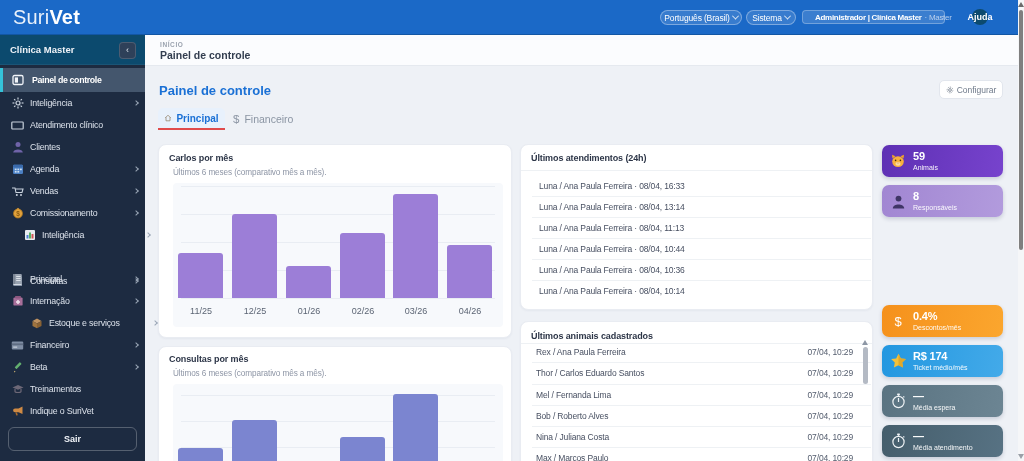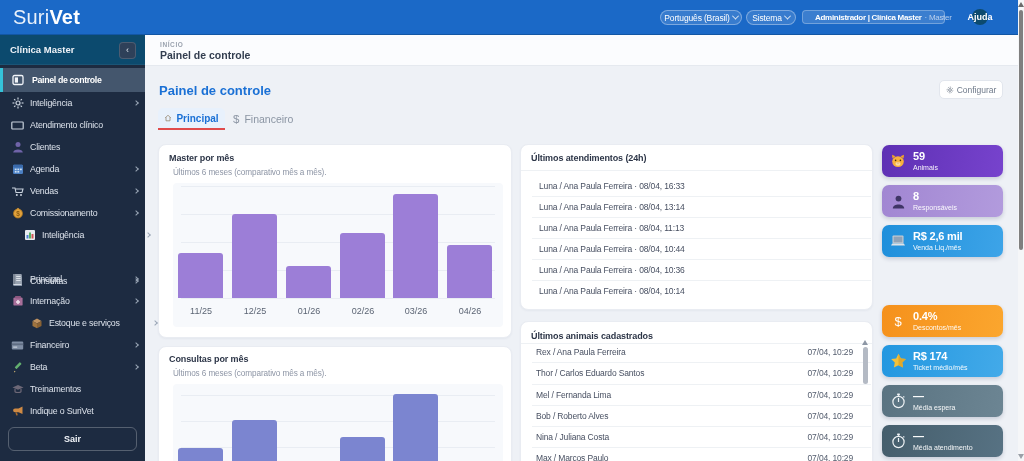--- a/index.html
+++ b/index.html
@@ -287,21 +287,21 @@
   <div class="abs" id="cfg"><svg width="8" height="8" viewBox="0 0 10 10">
         <circle cx="5" cy="5" r="1.7" fill="none" stroke="#77828f" stroke-width="1.1"></circle>
         <circle cx="5" cy="5" r="3.6" fill="none" stroke="#77828f" stroke-width="1.1" stroke-dasharray="1.4 1.43" stroke-dashoffset="0.7"></circle>
       </svg>Configurar</div>
   <div class="abs" id="tab1"><svg width="8" height="8" viewBox="0 0 10 10">
         <path d="M1.5 5 L5 1.5 L8.5 5 M2.5 4.2 V8.5 H7.5 V4.2" fill="none" stroke="#97876f" stroke-width="1"></path>
       </svg>Principal</div>
   <div class="abs" id="tab2"><span class="d">$</span>Financeiro</div>
 
   <div class="card" style="left:158px; top:144px; width:354px; height:194px;">
-    <div class="ct" style="top:8px;">Master por mês</div>
+    <div class="ct" style="top:8px;">Carlos por mês</div>
     <div class="cs" style="top:23px;">Últimos 6 meses (comparativo mês a mês).</div>
     <div class="plot" style="top:38px; height:144px;">
       <div class="gline" style="top:3px;"></div>
       <div class="gline" style="top:31px;"></div>
       <div class="gline" style="top:59px;"></div>
       <div class="gline" style="top:87px;"></div>
       <div class="gline" style="top:115px;"></div>
       <div class="bar" style="left:5px;  top:70px; height:45px; background:#9c7ed7;"></div>
       <div class="bar" style="left:59px; top:31px; height:84px; background:#9c7ed7;"></div>
       <div class="bar" style="left:113px;top:83px; height:32px; background:#9c7ed7;"></div>
@@ -392,31 +392,20 @@
   <div class="sc" style="top:185px; background:linear-gradient(100deg,#a186d2,#b29bdd);">
     <span class="i">
         <svg width="15" height="15" viewBox="0 0 15 15">
           <circle cx="7.5" cy="4.6" r="2.9" fill="#3f3566"></circle>
           <path d="M1.8 14.5 C1.8 9.3 13.2 9.3 13.2 14.5 Z" fill="#3f3566"></path>
         </svg>
       </span>
     <span class="v">8</span>
       <span class="l">Responsáveis</span>
   </div>
-  <div class="sc" style="top:225px; background:linear-gradient(100deg,#1f8fdb,#3da4e8);">
-    <span class="i">
-        <svg width="16" height="14" viewBox="0 0 16 14">
-          <rect x="2.5" y="1.5" width="11" height="8" rx="1" fill="#c8cdd4"></rect>
-          <rect x="3.6" y="2.6" width="8.8" height="5.8" fill="#8fa3b8"></rect>
-          <path d="M1 11.5 H15 L13.8 9.5 H2.2 Z" fill="#dfe3e8"></path>
-        </svg>
-      </span>
-    <span class="v">R$ 2,6 mil</span>
-      <span class="l">Venda Liq./mês</span>
-  </div>
   <div class="sc" style="top:305px; background:linear-gradient(100deg,#f5911c,#fba62e);">
     <span class="i" style="color:#ffffff; font-size:13px; font-weight:400;">$</span>
     <span class="v">0.4%</span>
       <span class="l">Descontos/mês</span>
   </div>
   <div class="sc" style="top:345px; background:linear-gradient(100deg,#2397e0,#43aae9);">
     <span class="i">
         <svg width="17" height="16" viewBox="0 0 17 16">
           <path d="M8.5 0.8 L10.8 5.4 L15.9 6.1 L12.2 9.6 L13.1 14.6 L8.5 12.2 L3.9 14.6 L4.8 9.6 L1.1 6.1 L6.2 5.4 Z" fill="#f3c13a"></path>
           <path d="M8.5 0.8 L10.8 5.4 L15.9 6.1 L12.2 9.6 L13.1 14.6 L8.5 12.2 Z" fill="#e0a82a"></path>

